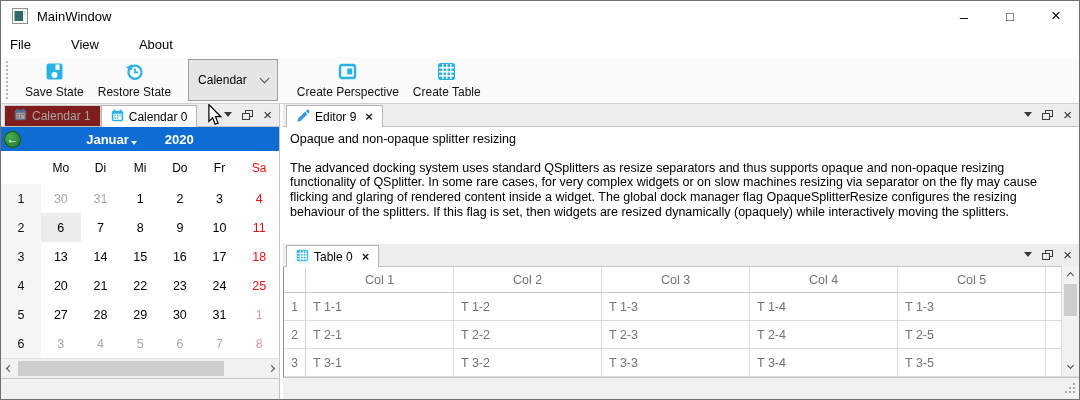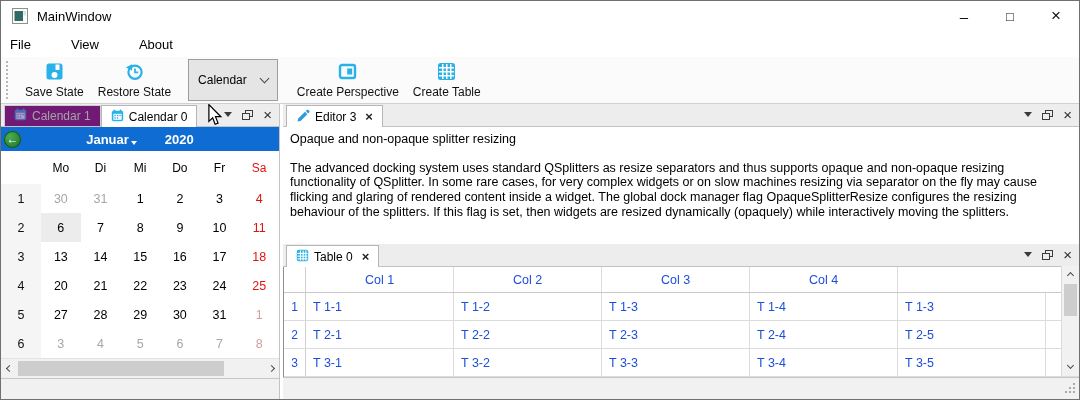--- a/index.html
+++ b/index.html
@@ -34,21 +34,21 @@
   .chev.sm{width:4px;height:4px;border-width:0 1.4px 1.4px 0;}
 
   
   .docks{position:absolute;top:103px;left:0;right:0;bottom:0;background:#fff;}
   .left-dock{position:absolute;left:0;top:0;width:278px;height:295px;border-right:1px solid #c4c4c4;}
   .right-docks{position:absolute;left:282px;top:0;right:0;height:295px;}
 
   
   .tabbar{height:22px;background:#ededed;border-bottom:1px solid #c3c3c3;display:flex;align-items:flex-end;position:relative;padding-left:3px;}
   .tab{height:21px;display:flex;align-items:center;gap:5px;padding:0 9px;font-size:12px;box-sizing:border-box;}
-  .tab.inactive{color:#a4a4a4;background:#701a75;border:1px solid #cecece;border-bottom:none;}
+  .tab.inactive{color:#a4a4a4;background:#7f1d1d;border:1px solid #cecece;border-bottom:none;}
   .tab.inactive .tabicon{opacity:.55;}
   .tab.active{background:#fff;border:1px solid #b6b6b6;border-bottom:none;color:#000;height:22px;margin-bottom:-1px;}
   .tab-close{font-size:13px;font-weight:bold;color:#222;margin-left:4px;line-height:1;}
   .dock-btns{position:absolute;right:7px;top:0;height:21px;display:flex;align-items:center;gap:10px;}
   .tri-down{width:0;height:0;border-left:4px solid transparent;border-right:4px solid transparent;border-top:5px solid #3a3a3a;}
   .float-ic{position:relative;width:11px;height:10px;}
   .float-ic::before{content:"";position:absolute;top:0;right:0;width:6px;height:5px;border:1px solid #3c3c3c;}
   .float-ic::after{content:"";position:absolute;bottom:0;left:0;width:6px;height:5px;border:1px solid #3c3c3c;background:#ededed;}
   .x-btn{font-size:15px;color:#2e2e2e;line-height:1;}
 
@@ -86,21 +86,21 @@
   .editor-dock{height:136px;}
   .editor-content{height:114px;background:#fff;padding:5px 7px 0 7px;font-size:12.5px;line-height:1.17;color:#000;box-sizing:border-box;overflow:hidden;}
   .editor-content .para{margin-top:14px;}
   .hsplit{height:4px;background:#fff;}
 
   
   .table-dock{height:155px;position:relative;text-align:center;}
   .table-wrap{height:110px;overflow:hidden;border-left:1px solid #8f8f8f;background:#fff;position:relative;}
   .trow{display:flex;height:28px;border-bottom:1px solid #dcdcdc;box-sizing:border-box;}
   .trow.thead{height:26px;border-bottom:1px solid #c9c9c9;}
-  .tcell{width:148px;border-right:1px solid #dcdcdc;display:flex;align-items:center;padding-left:7px;font-size:12.5px;box-sizing:border-box;color:#1d4ed8;}
+  .tcell{width:148px;border-right:1px solid #dcdcdc;display:flex;align-items:center;padding-left:7px;font-size:12.5px;box-sizing:border-box;color:#737373;}
   .thead .tcell{justify-content:center;padding-left:0;}
   .tcell.rownum{width:22px;justify-content:center;padding-left:0;font-size:12px;border-right:1px solid #cfcfcf;}
 
   .vscroll{position:absolute;right:0;top:22px;height:110px;width:17px;background:#f1f1f1;border-left:1px solid #dadada;}
   .vs-arrow{position:absolute;left:0;right:0;height:16px;display:flex;align-items:center;justify-content:center;}
   .vs-arrow.up{top:1px;}
   .vs-arrow.down{bottom:1px;}
   .vs-thumb{position:absolute;left:2px;right:2px;top:18px;height:32px;background:#cdcdcd;}
   .table-dock .dock-bottom{height:23px;position:relative;}
   .size-grip{position:absolute;right:3px;bottom:3px;}
@@ -337,21 +337,21 @@
 
       <div class="editor-dock">
         <div class="tabbar">
           <div class="tab active">
             <span class="tabicon">
               <svg width="14" height="14">
                   <path d="M2.2 10.6 L9 3.8 L11.4 6.2 L4.6 13 L1.6 13.6 Z" fill="#2e9be0"></path>
                   <path d="M9.8 3 l1-1 a1.1 1.1 0 0 1 1.6 0 l0.8 0.8 a1.1 1.1 0 0 1 0 1.6 l-1 1 Z" fill="#2e9be0"></path>
                 </svg>
             </span>
-            <span>Editor 3</span>
+            <span>Editor 9</span>
             <span class="tab-close">×</span>
           </div>
           <div class="dock-btns">
             <span class="tri-down"></span>
             <span class="float-ic"></span>
             <span class="x-btn">×</span>
           </div>
         </div>
         <div class="editor-content">
           <div>Opaque and non-opaque splitter resizing</div>
@@ -387,20 +387,21 @@
           </div>
         </div>
 
         <div class="table-wrap">
           <div class="trow thead">
               <div class="tcell rownum"></div>
               <div class="tcell">Col 1</div>
               <div class="tcell">Col 2</div>
               <div class="tcell">Col 3</div>
               <div class="tcell">Col 4</div>
+              <div class="tcell">Col 5</div>
             </div>
           <div>
               <div class="trow">
                 <div class="tcell rownum">1</div>
                 <div class="tcell">T 1-1</div>
                 <div class="tcell">T 1-2</div>
                 <div class="tcell">T 1-3</div>
                 <div class="tcell">T 1-4</div>
                 <div class="tcell">T 1-3</div>
               </div>

